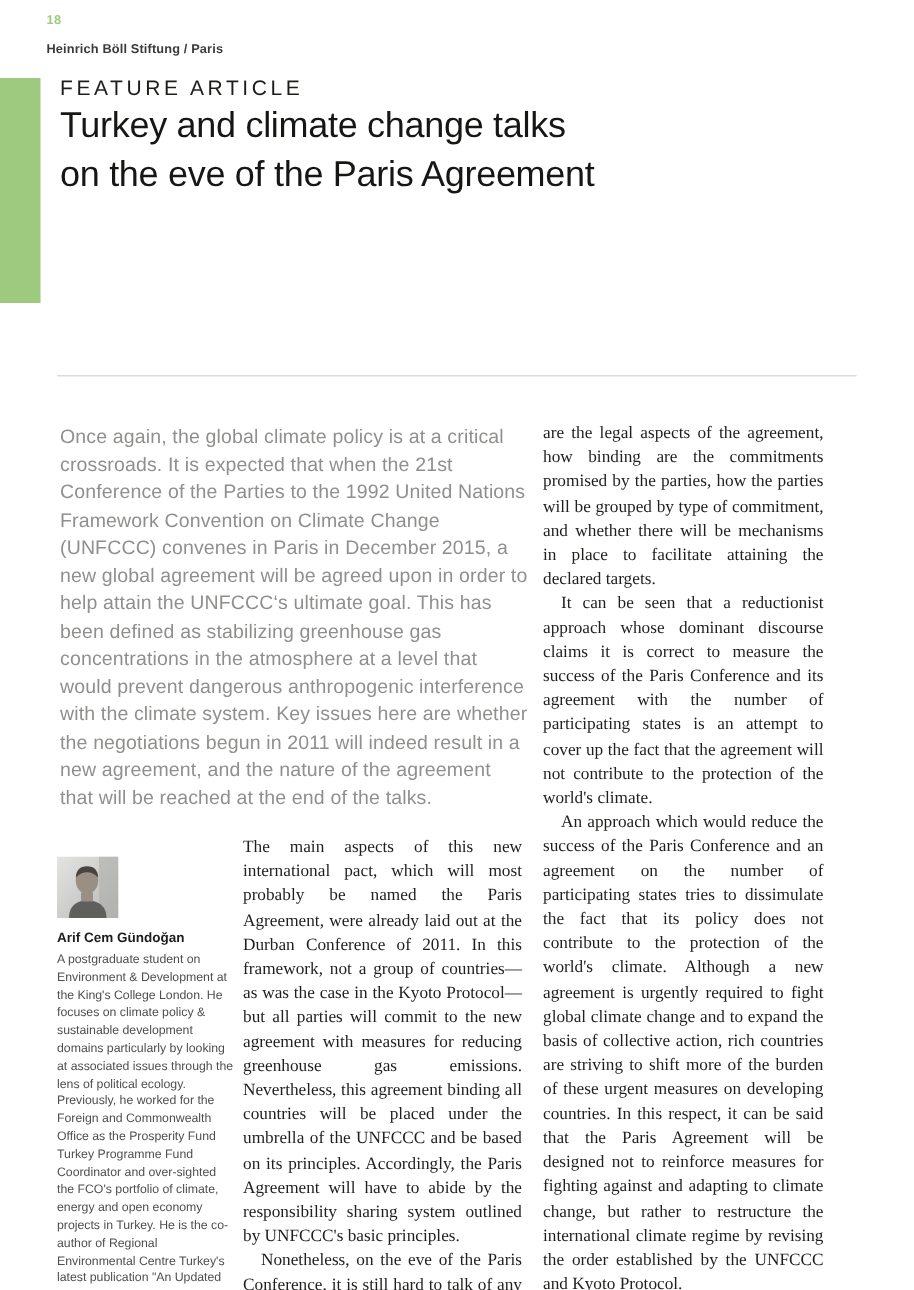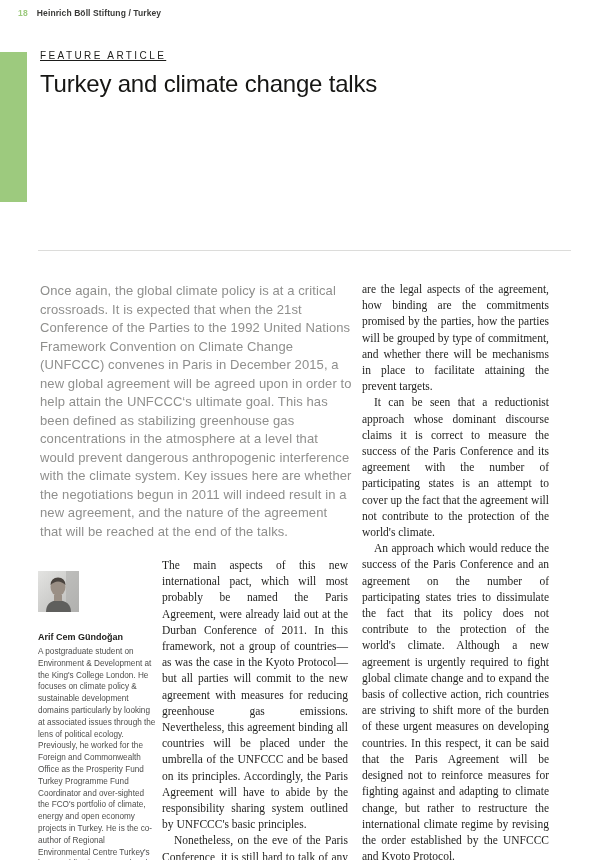--- a/index.html
+++ b/index.html
@@ -9,24 +9,25 @@
     height: 860px;
     background: #ffffff;
     overflow: hidden;
     font-family: "Liberation Sans", sans-serif;
     -webkit-font-smoothing: antialiased;
   }
 
   
   .page-header {
     position: absolute;
-    top: 8px; left: 18px;
+    top: 8px; left: 31px;
     display: flex;
     align-items: baseline;
     gap: 9px;
+    flex-direction: column;
   }
   .pagenum {
     font-size: 8.5px;
     font-weight: 700;
     letter-spacing: 0.2px;
   }
   .pubname {
     font-size: 8.5px;
     font-weight: 700;
     color: #3a3a38;
@@ -36,25 +37,24 @@
   
   .accent-bar {
     position: absolute;
     left: 0; top: 52px;
     width: 27px; height: 150px;
   }
 
   .kicker {
     position: absolute;
     left: 40px; top: 50px;
-    font-size: 10px;
+    font-size: 14px;
     letter-spacing: 2.4px;
     color: #1d1d1b;
     font-weight: 400;
-    text-decoration: underline;
   }
 
   .title {
     position: absolute;
     left: 40px; top: 67px;
     margin: 0;
     font-size: 24px;
     line-height: 33px;
     font-weight: 400;
     color: #161614;
@@ -92,21 +92,21 @@
   .bio {
     position: absolute;
     left: 38px; top: 571px;
     width: 118px;
   }
   .bio-photo {
     width: 41px; height: 41px;
     display: block;
   }
   .bio-name {
-    margin-top: 20px;
+    margin-top: 8px;
     font-size: 9px;
     font-weight: 700;
     color: #1d1d1b;
   }
   .bio-text {
     margin-top: 4px;
     font-size: 8.2px;
     line-height: 11.8px;
     color: #4e4e4c;
   }
@@ -125,29 +125,30 @@
   .col-mid  { left: 162px; top: 557px; width: 186px; }
   .col-right{ left: 362px; top: 281px; width: 187px; }
 </style>
 </head>
 <body>
 
 <div class="page">
 
   <header class="page-header">
     <span class="pagenum" style="color: rgb(157, 202, 126);">18</span>
-    <span class="pubname">Heinrich Böll Stiftung / Turkey</span>
+    <span class="pubname">Heinrich Böll Stiftung / Paris</span>
   </header>
 
   <div class="accent-bar" style="background: rgb(157, 202, 126);"></div>
 
   <div class="kicker">FEATURE ARTICLE</div>
 
   <h1 class="title">
     <span class="tl">Turkey and climate change talks</span>
+    <span class="tl">on the eve of the Paris Agreement</span>
   </h1>
 
 
   <div class="divider"></div>
 
   <p class="intro">Once again, the global climate policy is at a critical crossroads. It is expected that when the 21st Conference of the Parties to the 1992 United Nations Framework Convention on Climate Change (UNFCCC) convenes in Paris in December 2015, a new global agreement will be agreed upon in order to help attain the UNFCCC‘s ultimate goal. This has been defined as stabilizing greenhouse gas concentrations in the atmosphere at a level that would prevent dangerous anthropogenic interference with the climate system. Key issues here are whether the negotiations begun in 2011 will indeed result in a new agreement, and the nature of the agreement that will be reached at the end of the talks.</p>
 
   <aside class="bio">
     <svg class="bio-photo" viewBox="0 0 41 41" xmlns="http://www.w3.org/2000/svg">
       <defs>
@@ -166,19 +167,19 @@
     <div class="bio-name">Arif Cem Gündoğan</div>
     <div class="bio-text">A postgraduate student on Environment &amp; Development at the King's College London. He focuses on climate policy &amp; sustainable development domains particularly by looking at associated issues through the lens of political ecology. Previously, he worked for the Foreign and Commonwealth Office as the Prosperity Fund Turkey Programme Fund Coordinator and over-sighted the FCO's portfolio of climate, energy and open economy projects in Turkey. He is the co-author of Regional Environmental Centre Turkey's latest publication "An Updated Guide to Climate Change: From A to Z".</div>
   </aside>
 
   <div class="col col-mid">
     <p>The main aspects of this new international pact, which will most probably be named the Paris Agreement, were already laid out at the Durban Conference of 2011. In this framework, not a group of countries—as was the case in the Kyoto Protocol—but all parties will commit to the new agreement with measures for reducing greenhouse gas emissions. Nevertheless, this agreement binding all countries will be placed under the umbrella of the UNFCCC and be based on its principles. Accordingly, the Paris Agreement will have to abide by the responsibility sharing system outlined by UNFCCC's basic principles.</p>
     <p class="ind">Nonetheless, on the eve of the Paris Conference, it is still hard to talk of any real progress as to how the Durban resolution of five years ago will be implemented. Numerous questions have yet to be answered, e.g. , what</p>
   </div>
 
   <div class="col col-right">
-    <p>are the legal aspects of the agreement, how binding are the commitments promised by the parties, how the parties will be grouped by type of commitment, and whether there will be mechanisms in place to facilitate attaining the prevent targets.</p>
+    <p>are the legal aspects of the agreement, how binding are the commitments promised by the parties, how the parties will be grouped by type of commitment, and whether there will be mechanisms in place to facilitate attaining the declared targets.</p>
     <p class="ind">It can be seen that a reductionist approach whose dominant discourse claims it is correct to measure the success of the Paris Conference and its agreement with the number of participating states is an attempt to cover up the fact that the agreement will not contribute to the protection of the world's climate.</p>
     <p class="ind">An approach which would reduce the success of the Paris Conference and an agreement on the number of participating states tries to dissimulate the fact that its policy does not contribute to the protection of the world's climate. Although a new agreement is urgently required to fight global climate change and to expand the basis of collective action, rich countries are striving to shift more of the burden of these urgent measures on developing countries. In this respect, it can be said that the Paris Agreement will be designed not to reinforce measures for fighting against and adapting to climate change, but rather to restructure the international climate regime by revising the order established by the UNFCCC and Kyoto Protocol.</p>
 
   </div>
 
 </div>
 
 </body></html>

